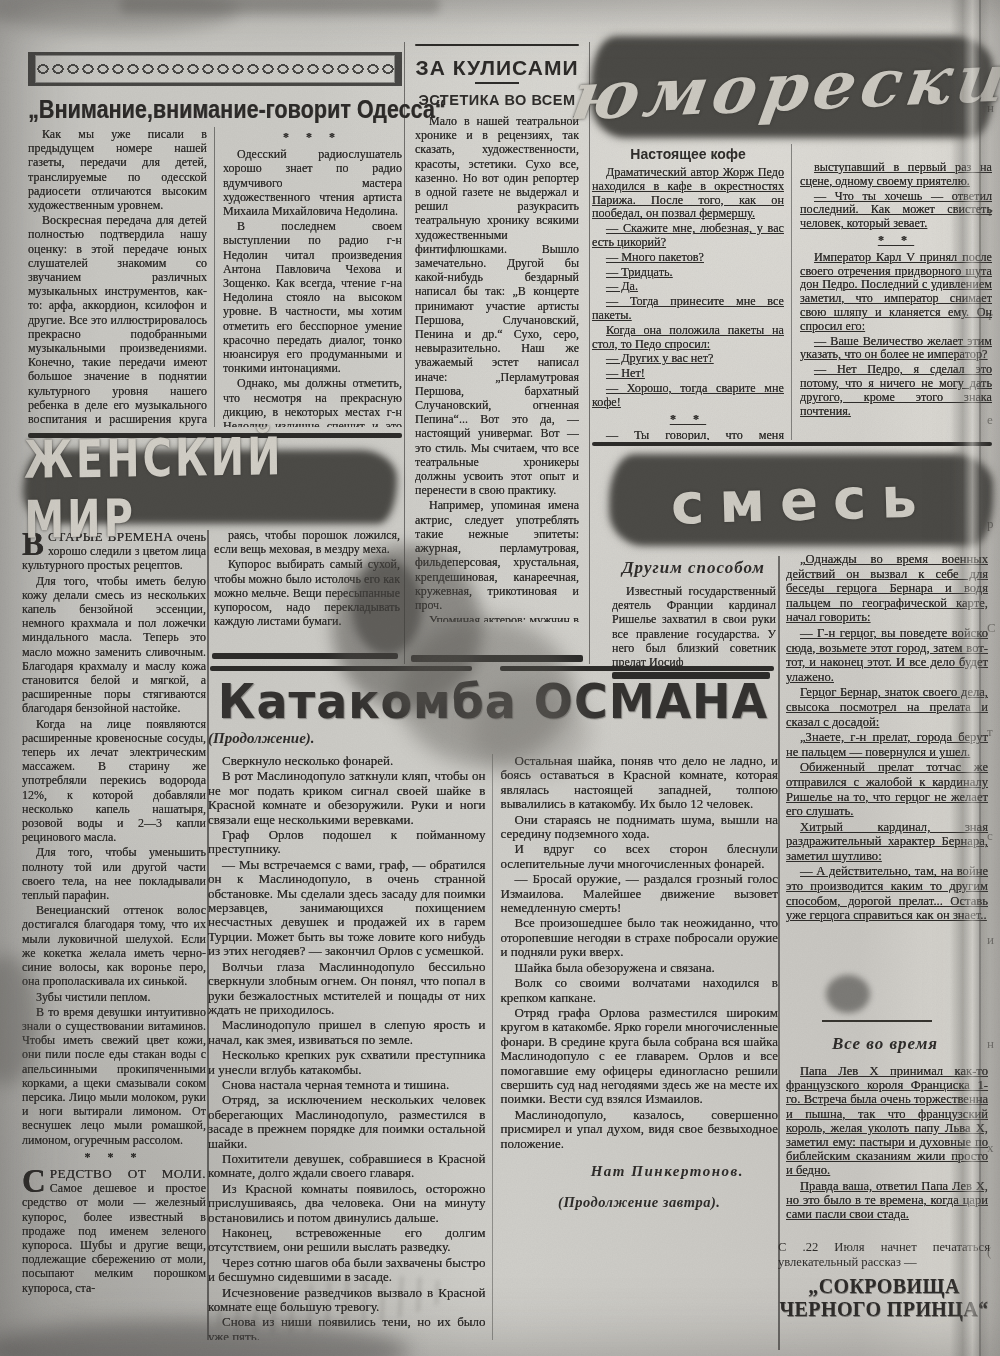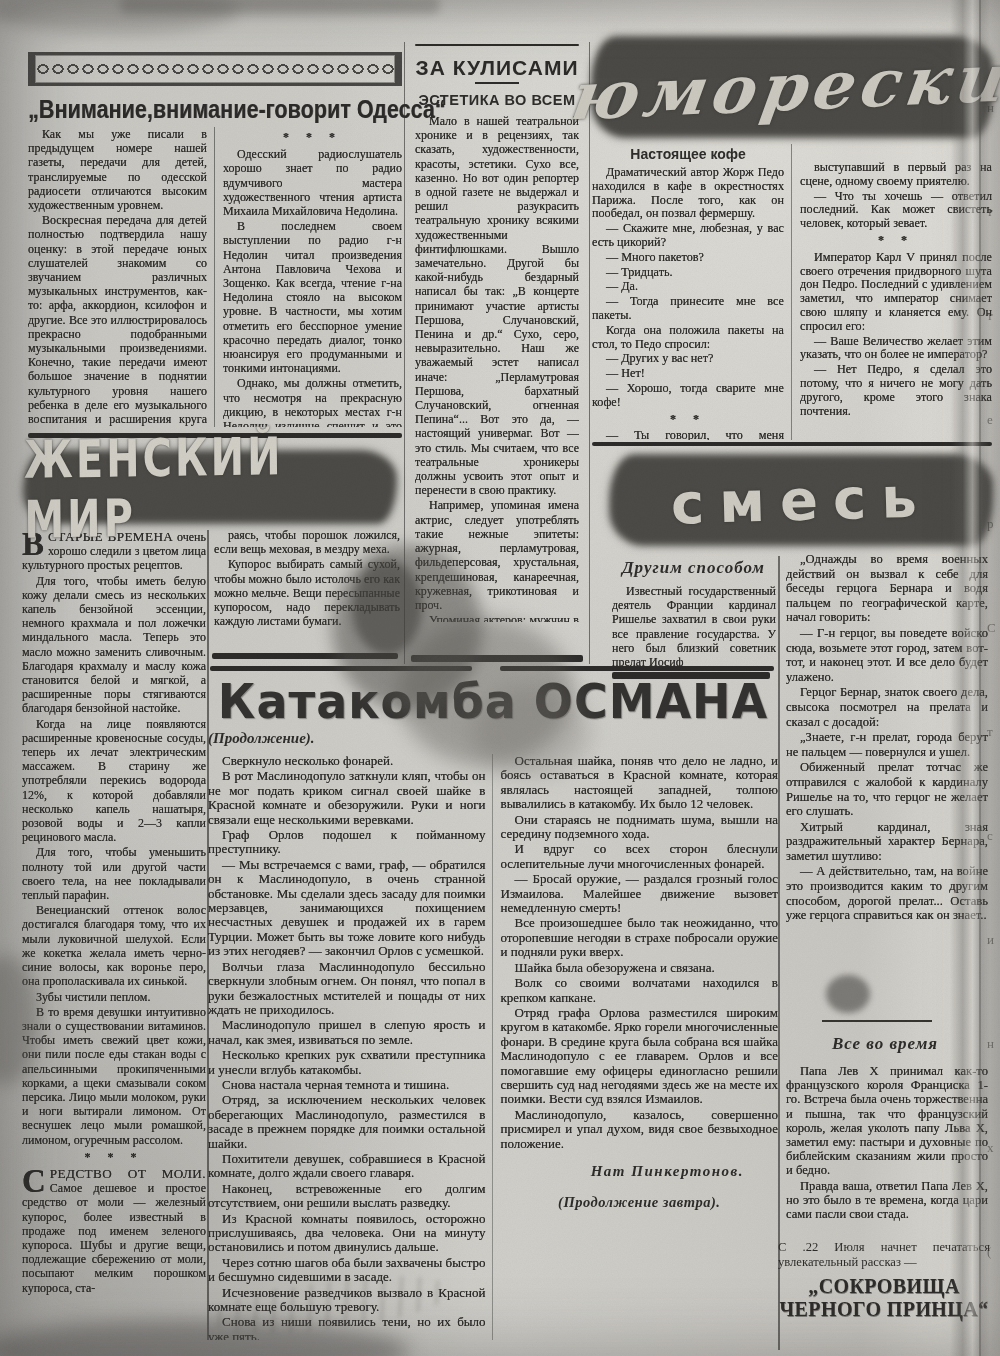--- a/index.html
+++ b/index.html
@@ -14,21 +14,21 @@
       #c8c7c2;
   }
   .vignette { position:absolute; inset:0; box-shadow:inset 0 0 70px rgba(58,56,52,.38); pointer-events:none; z-index:40; }
   .grain { position:absolute; inset:0; z-index:41; pointer-events:none; mix-blend-mode:multiply; opacity:.45; }
 
   section, .abs { position:absolute; }
   .txt p { margin:0 0 1px 0; text-indent:14px; text-align:justify; text-shadow:0 0 .6px rgba(44,42,40,.85); }
   .txt p.stars { text-align:center; text-indent:0; letter-spacing:7px; font-weight:bold; margin:3px 0; }
   .col { overflow:hidden; }
   .small   { font-size:12px;   line-height:14.2px; }
-  .small2  { font-size:12.2px; line-height:13.8px; }
+  .small2  { font-size:12.2px; line-height:13.8px;text-decoration:underline; }
   .body13  { font-size:13px;   line-height:14.4px; }
   .rule-h { background:#2c2b29; border-radius:2px; }
   .rule-v { background:rgba(46,45,43,.62); width:1.5px; }
 
   
   .chain {
     height:28px; border:3px solid #3a3937; border-left-width:7px; border-right-width:7px;
     box-shadow:inset 0 0 0 1px rgba(58,57,55,.5);
     background-image:radial-gradient(ellipse 7px 6px at 8px 50%, rgba(0,0,0,0) 52%, #3c3b39 55% 80%, rgba(0,0,0,0) 82%);
     background-size:15px 100%; background-repeat:repeat-x; opacity:.9;
@@ -221,22 +221,22 @@
           <p>Сверкнуло несколько фонарей.</p>
           <p>В рот Маслинодопуло заткнули кляп, чтобы он не мог подать криком сигнал своей шайке в Красной комнате и обезоружили. Руки и ноги связали еще несколькими веревками.</p>
           <p>Граф Орлов подошел к пойманному преступнику.</p>
           <p>— Мы встречаемся с вами, граф, — обратился он к Маслинодопуло, в очень странной обстановке. Мы сделали здесь засаду для поимки мерзавцев, занимающихся похищением несчастных девушек и продажей их в гарем Турции. Может быть вы тоже ловите кого нибудь из этих негодяев? — закончил Орлов с усмешкой.</p>
           <p>Волчьи глаза Маслиннодопуло бессильно сверкнули злобным огнем. Он понял, что попал в руки безжалостных мстителей и пощады от них ждать не приходилось.</p>
           <p>Маслинодопуло пришел в слепую ярость и начал, как змея, извиваться по земле.</p>
           <p>Несколько крепких рук схватили преступника и унесли вглубь катакомбы.</p>
           <p>Снова настала черная темнота и тишина.</p>
           <p>Отряд, за исключением нескольких человек оберегающих Маслинодопуло, разместился в засаде в прежнем порядке для поимки остальной шайки.</p>
           <p>Похитители девушек, собравшиеся в Красной комнате, долго ждали своего главаря.</p>
+          <p>Из Красной комнаты появилось, осторожно прислушиваясь, два человека. Они на минуту остановились и потом двинулись дальше.</p>
           <p>Наконец, встревоженные его долгим отсутствием, они решили выслать разведку.</p>
-          <p>Из Красной комнаты появилось, осторожно прислушиваясь, два человека. Они на минуту остановились и потом двинулись дальше.</p>
           <p>Через сотню шагов оба были захвачены быстро и бесшумно сидевшими в засаде.</p>
           <p>Исчезновение разведчиков вызвало в Красной комнате еще большую тревогу.</p>
           <p>Снова из ниши появились тени, но их было уже пять.</p>
         </div>
       <div class="col" style="width:50%; padding-left:8px; border-left:1px solid rgba(46,45,43,.4);">
         <div class="txt body13">
             <p>Остальная шайка, поняв что дело не ладно, и боясь оставаться в Красной комнате, которая являлась настоящей западней, толпою вывалились в катакомбу. Их было 12 человек.</p>
             <p>Они стараясь не поднимать шума, вышли на середину подземного хода.</p>
             <p>И вдруг со всех сторон блеснули ослепительные лучи многочисленных фонарей.</p>
             <p>— Бросай оружие, — раздался грозный голос Измаилова. Малейшее движение вызовет немедленную смерть!</p>

